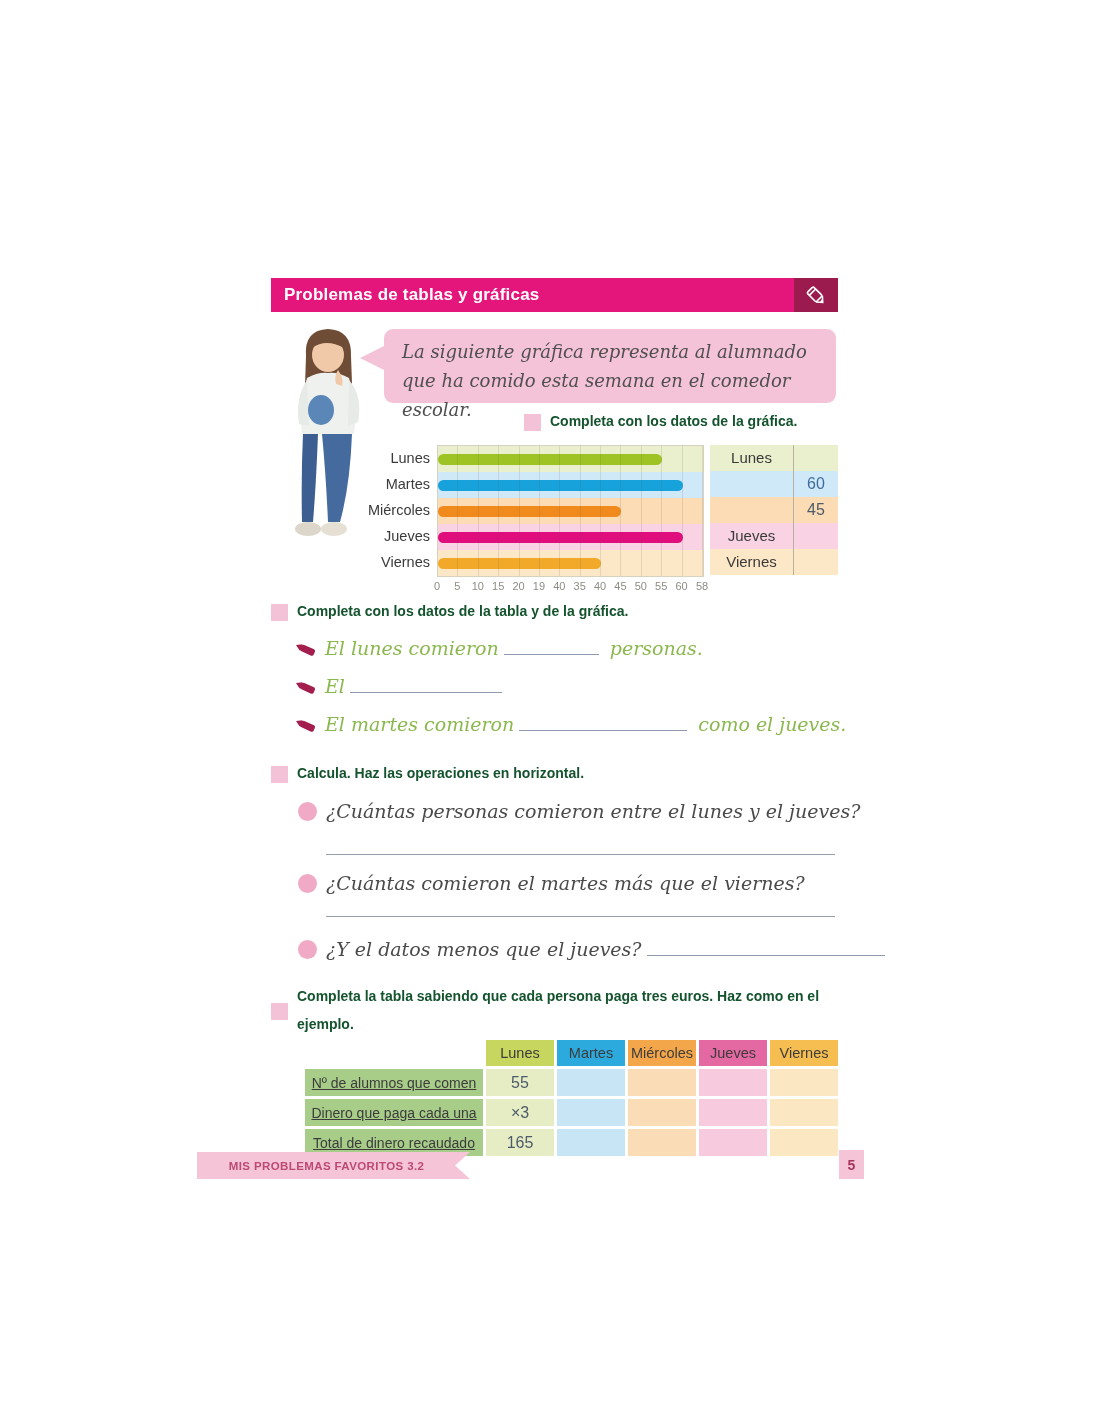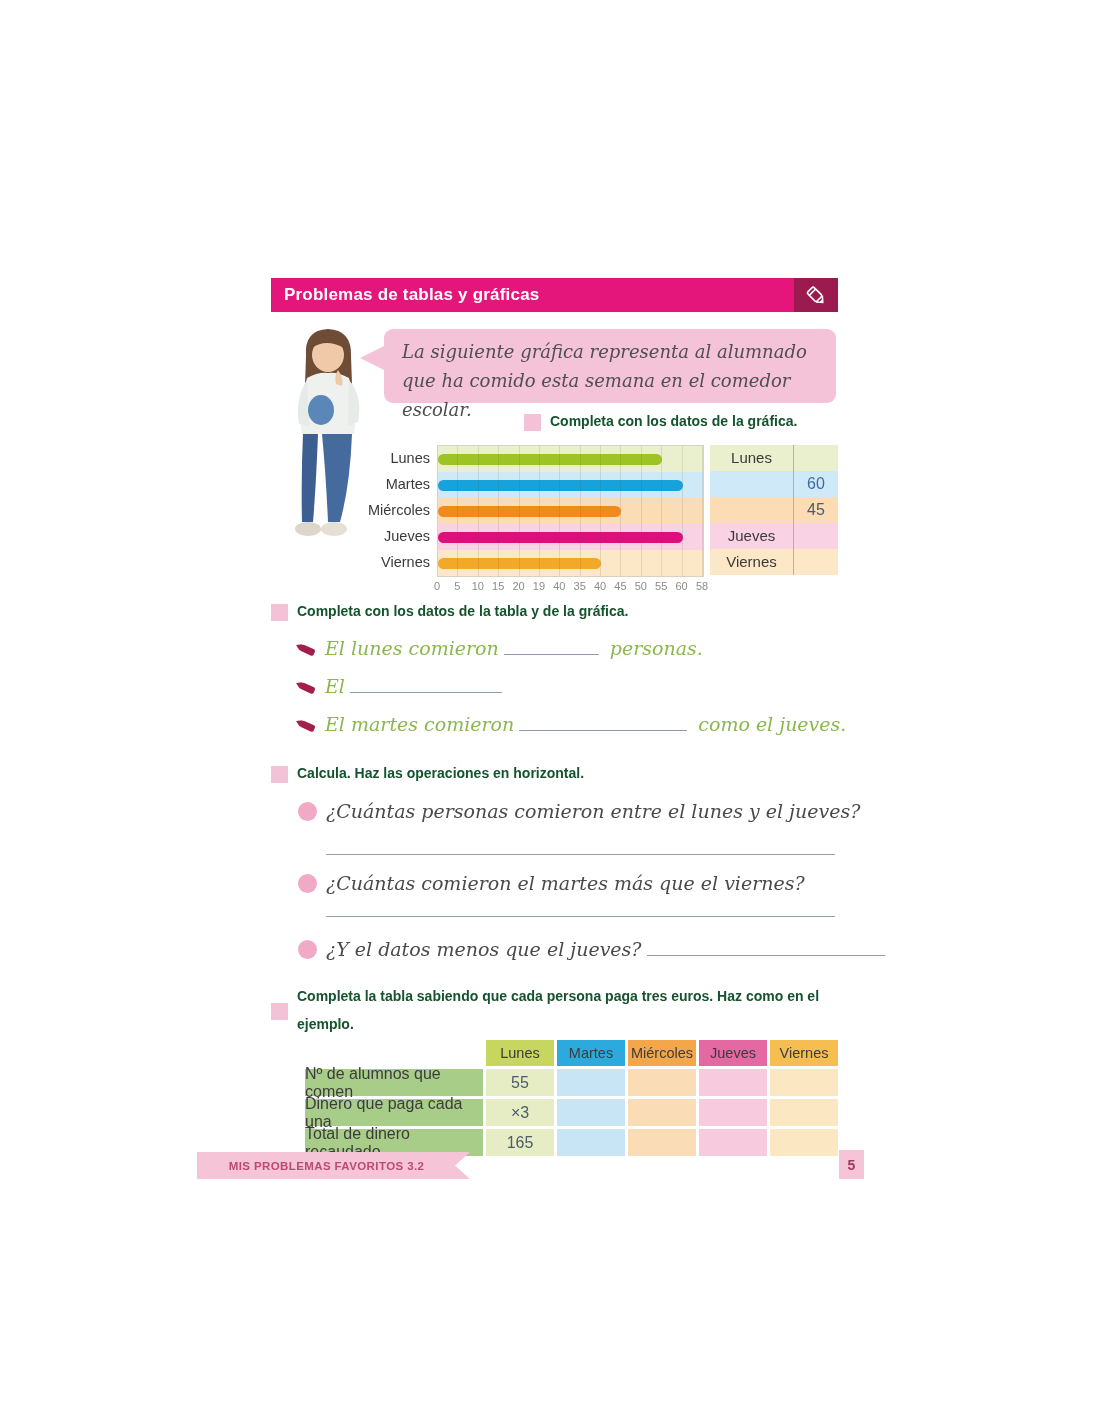--- a/index.html
+++ b/index.html
@@ -65,21 +65,21 @@
   .qtxt{font-family:"DejaVu Serif",serif;font-style:italic;font-size:19px;color:#4a4a4a;white-space:pre;}
   .answerline{position:absolute;left:326px;height:1px;border-bottom:1.2px solid #959caa;}
 
   
   .moneytable{position:absolute;left:305px;top:1040px;display:grid;
         grid-template-columns:178px repeat(5,68px);gap:3px;}
   .mcell{height:27px;display:flex;align-items:center;justify-content:center;
         font-size:14.5px;color:#3c3c3c;}
   .mhead{height:26px;}
   .mcorner{background:transparent;}
-  .mlabel{background:#a8cd89;font-size:16px;}
+  .mlabel{background:#a8cd89;font-size:14px;text-decoration:underline;}
   .mval{font-size:16px;color:#4d5b6b;}
 
   
   .ribbon{position:absolute;left:197px;top:1152px;width:273px;height:27px;background:#f5c4d7;
         clip-path:polygon(0 0,100% 0,calc(100% - 15px) 50%,100% 100%,0 100%);
         display:flex;align-items:center;justify-content:center;}
   .ribbon-text{font-size:11.5px;font-weight:bold;color:#bc4a73;letter-spacing:.4px;padding-right:14px;}
   .pagenum{position:absolute;left:839px;top:1150px;width:25px;height:29px;background:#f5c4d7;
         display:flex;align-items:center;justify-content:center;font-size:14px;font-weight:bold;color:#a5355e;}
 </style>

